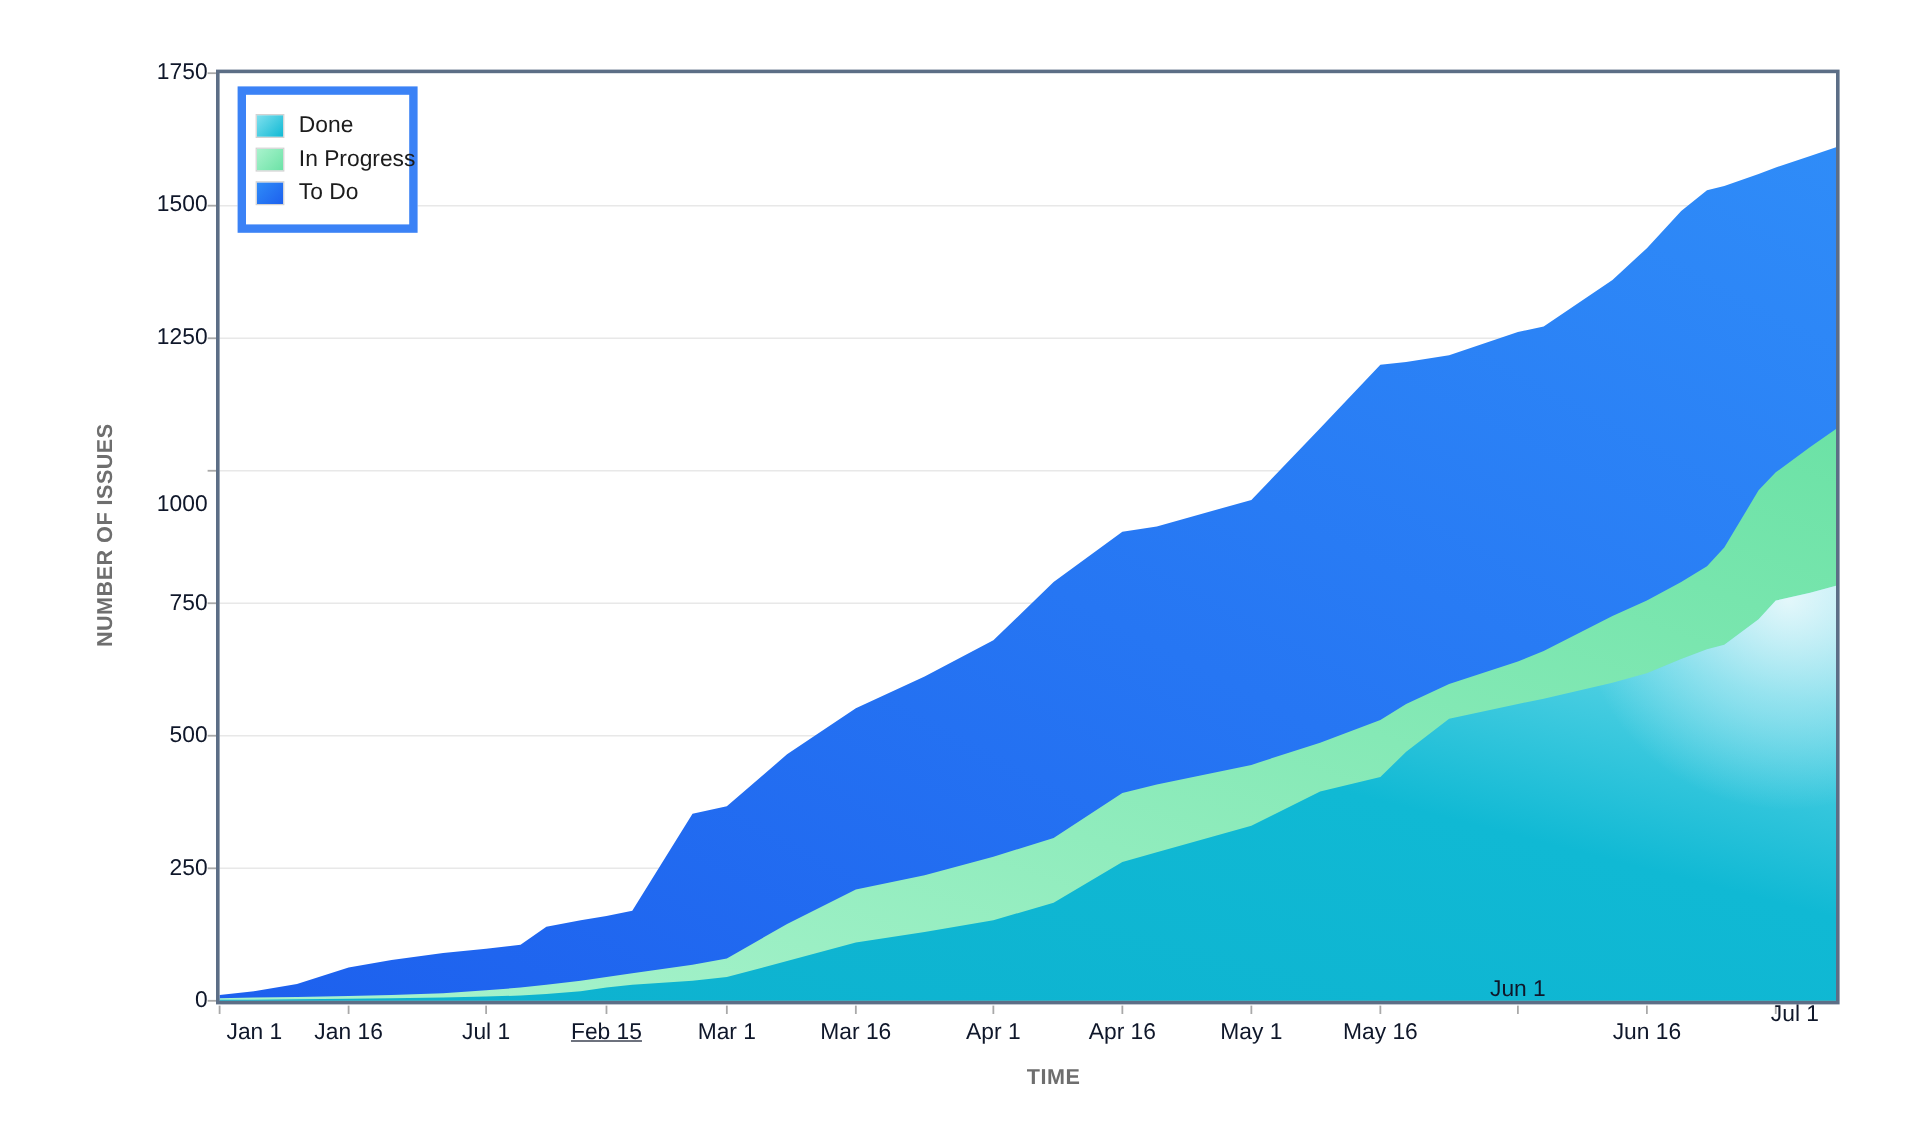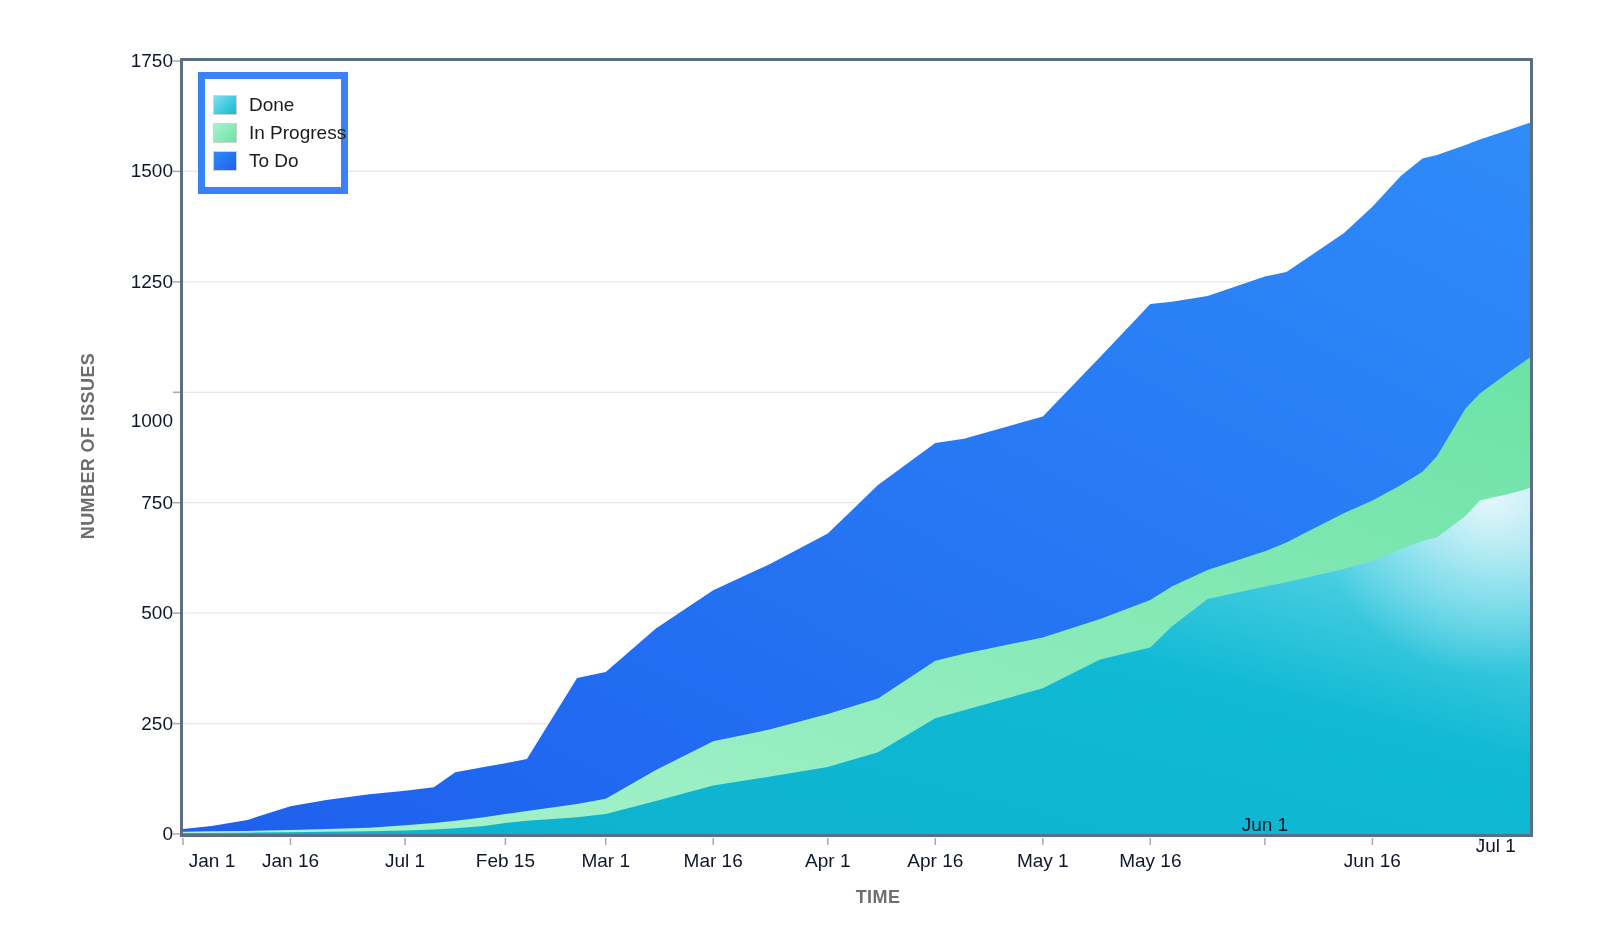--- a/index.html
+++ b/index.html
@@ -93,21 +93,21 @@
       <div class="tick-label y-tick" style="left: 63px; top: 502.7px;">750</div>
       <div class="tick-label y-tick" style="left: 63px; top: 392.3px; margin-top: 29px;">1000</div>
       <div class="tick-label y-tick" style="left: 63px; top: 281.9px;">1250</div>
       <div class="tick-label y-tick" style="left: 63px; top: 171.4px;">1500</div>
       <div class="tick-label y-tick" style="left: 63px; top: 61px;">1750</div>
     </div>
   <div id="xlabels">
       <div class="tick-label x-tick" style="left: 183px; top: 849px; margin-left: 29px;">Jan 1</div>
       <div class="tick-label x-tick" style="left: 290.5px; top: 849px;">Jan 16</div>
       <div class="tick-label x-tick" style="left: 405.1px; top: 849px;">Jul 1</div>
-      <div class="tick-label x-tick" style="left: 505.4px; top: 849px;">Feb 15</div>
+      <div class="tick-label x-tick" style="left: 505.4px; top: 849px; text-decoration: underline;">Feb 15</div>
       <div class="tick-label x-tick" style="left: 605.7px; top: 849px;">Mar 1</div>
       <div class="tick-label x-tick" style="left: 713.2px; top: 849px;">Mar 16</div>
       <div class="tick-label x-tick" style="left: 827.8px; top: 849px;">Apr 1</div>
       <div class="tick-label x-tick" style="left: 935.3px; top: 849px;">Apr 16</div>
       <div class="tick-label x-tick" style="left: 1042.8px; top: 849px;">May 1</div>
       <div class="tick-label x-tick" style="left: 1150.3px; top: 849px;">May 16</div>
       <div class="tick-label x-tick" style="left: 1264.9px; top: 813px;">Jun 1</div>
       <div class="tick-label x-tick" style="left: 1372.4px; top: 849px;">Jun 16</div>
       <div class="tick-label x-tick" style="left: 1479.8px; top: 834px; margin-left: 16px;">Jul 1</div>
     </div>

